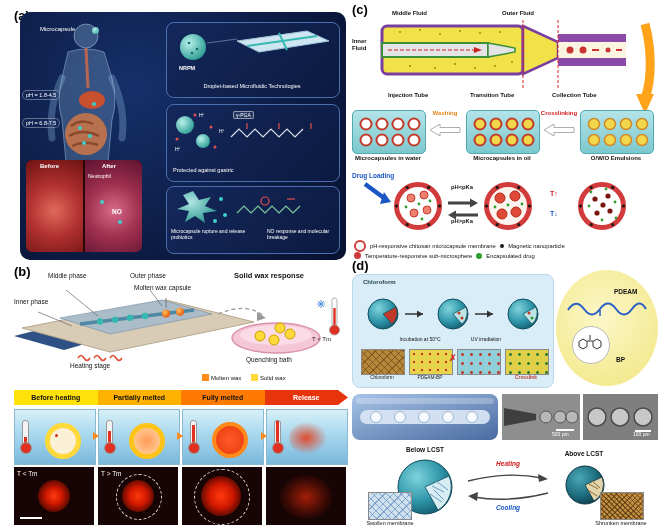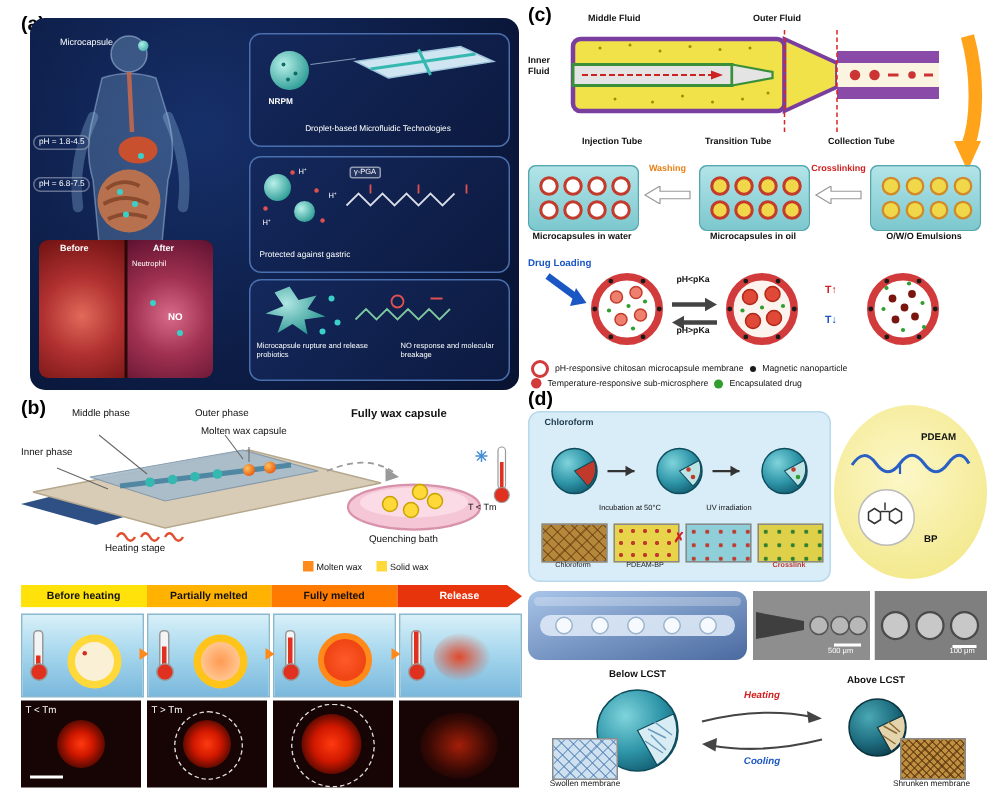--- a/index.html
+++ b/index.html
@@ -170,21 +170,21 @@
       <circle cx="266" cy="50" r="5" fill="#ffd83a" stroke="#c8a400" stroke-width="1"></circle>
       <rect x="318" y="20" width="5" height="28" rx="2.5" fill="#fff" stroke="#999" stroke-width="0.8"></rect>
       <rect x="319.3" y="30" width="2.4" height="18" fill="#e03020"></rect>
       <circle cx="320.5" cy="52" r="5" fill="#e03020" stroke="#999" stroke-width="0.8"></circle>
       <path d="M303 26 l8 0 M307 22 l0 8 M304 23 l6 6 M310 23 l-6 6" stroke="#4a90d8" stroke-width="1"></path>
     </svg>
     <div class="t" style="left:34px;top:0;font-size:6.5px;">Middle phase</div>
     <div class="t" style="left:0;top:26px;font-size:6.5px;">Inner phase</div>
     <div class="t" style="left:116px;top:0;font-size:6.5px;">Outer phase</div>
     <div class="t" style="left:120px;top:12px;font-size:6.5px;">Molten wax capsule</div>
-    <div class="t b" style="left:220px;top:0;font-size:7.5px;">Fully wax capsule</div>
+    <div class="t b" style="left:220px;top:0;font-size:7.5px;">Solid wax response</div>
     <div class="t" style="left:56px;top:90px;font-size:6.5px;">Heating stage</div>
     <div class="t" style="left:232px;top:84px;font-size:6.5px;">Quenching bath</div>
     <div class="t" style="left:298px;top:64px;font-size:6px;">T &lt; Tm</div>
     <div class="t" style="left:188px;top:102px;font-size:6px;">
       <span class="legsq" style="background:#ff8c1a;"></span><span>Molten wax</span>
       <span class="legsq" style="background:#ffd83a;margin-left:8px;"></span><span>Solid wax</span>
     </div>
 
     <div class="stagebar">
       <span style="background:#ffe20a;">Before heating</span>

